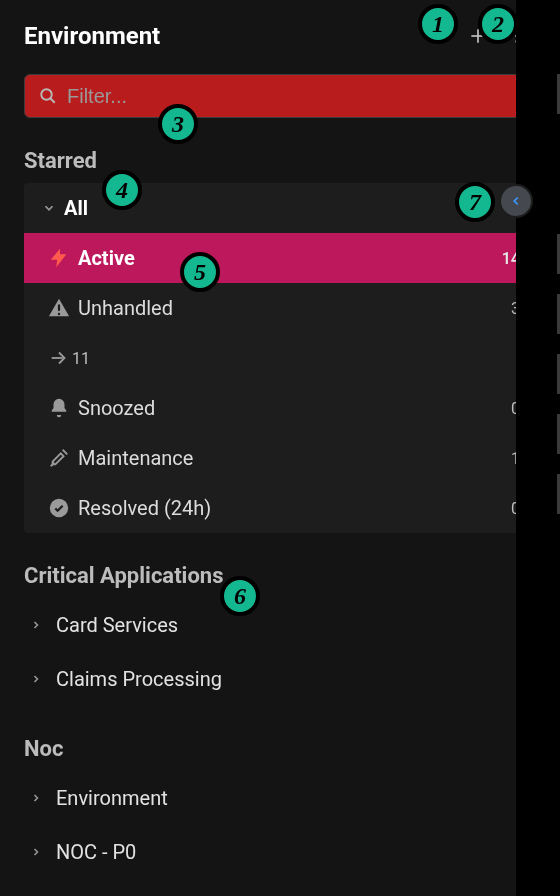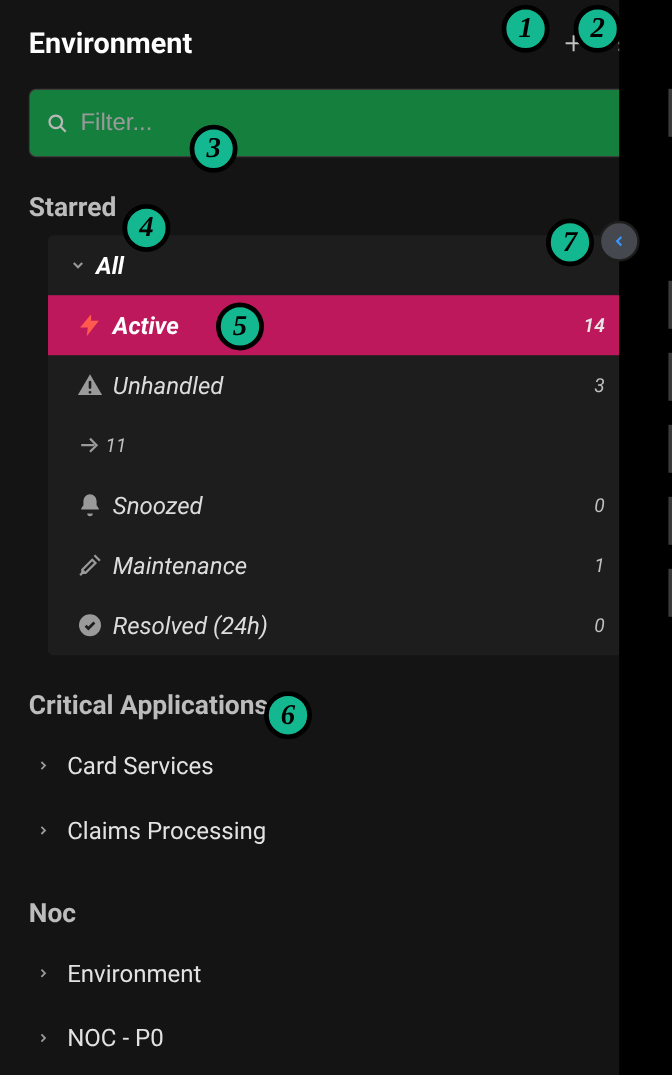--- a/index.html
+++ b/index.html
@@ -6,28 +6,28 @@
   html, body { width: 560px; height: 896px; background:#000; font-family: -apple-system, BlinkMacSystemFont, "Segoe UI", Roboto, Helvetica, Arial, sans-serif; color:#e8e8e8; overflow:hidden; }
 
   .app { position:relative; width:560px; height:896px; background:#141414; }
 
   .header { display:flex; align-items:center; justify-content:space-between; padding:22px 24px 0 24px; }
   .header h1 { font-size:24px; font-weight:700; color:#fff; }
   .header .actions { display:flex; gap:22px; align-items:center; }
   .iconbtn { width:24px; height:24px; display:flex; align-items:center; justify-content:center; color:#c2c2c2; cursor:pointer; }
 
   .filter-wrap { padding: 24px 24px 0 24px; }
-  .filter { position:relative; display:flex; align-items:center; border:1px solid #3d3d3d; border-radius:6px; height:57px; padding:0 14px; background:#15803d; }
+  .filter { position:relative; display:flex; align-items:center; border:1px solid #3d3d3d; border-radius:6px; height:44px; padding:0 14px; background:#b91c1c; }
   .filter svg { color:#b8b8b8; flex:none; }
   .filter input { flex:1; background:transparent; border:none; outline:none; font-size:20px; color:#e8e8e8; margin-left:10px; }
   .filter input::placeholder { color:#9a9a9a; }
 
   .section-label { padding: 30px 24px 10px 24px; font-size:22px; font-weight:700; color:#bcbcbc; }
 
-  .tree { padding: 0 40px; font-style: italic; }
+  .tree { padding: 0 24px; }
   .panel { background:#1d1d1d; border-radius:4px; overflow:hidden; }
   .row { display:flex; align-items:center; height:50px; padding:0 16px; font-size:20px; color:#dcdcdc; cursor:pointer; }
   .row .chev { width:18px; display:flex; justify-content:center; color:#9a9a9a; }
   .row .icon { width:26px; display:flex; justify-content:center; align-items:center; color:#9a9a9a; }
   .row .label { flex:1; padding-left:6px; }
   .row .count { color:#bfbfbf; font-size:16px; }
   .row.all { font-weight:700; color:#fff; }
   .row.active { background:#be185d; color:#fff; font-weight:700; }
   .row.active .count { color:#e6e6e6; font-weight:600; }
   .row.child { padding-left:22px; }

